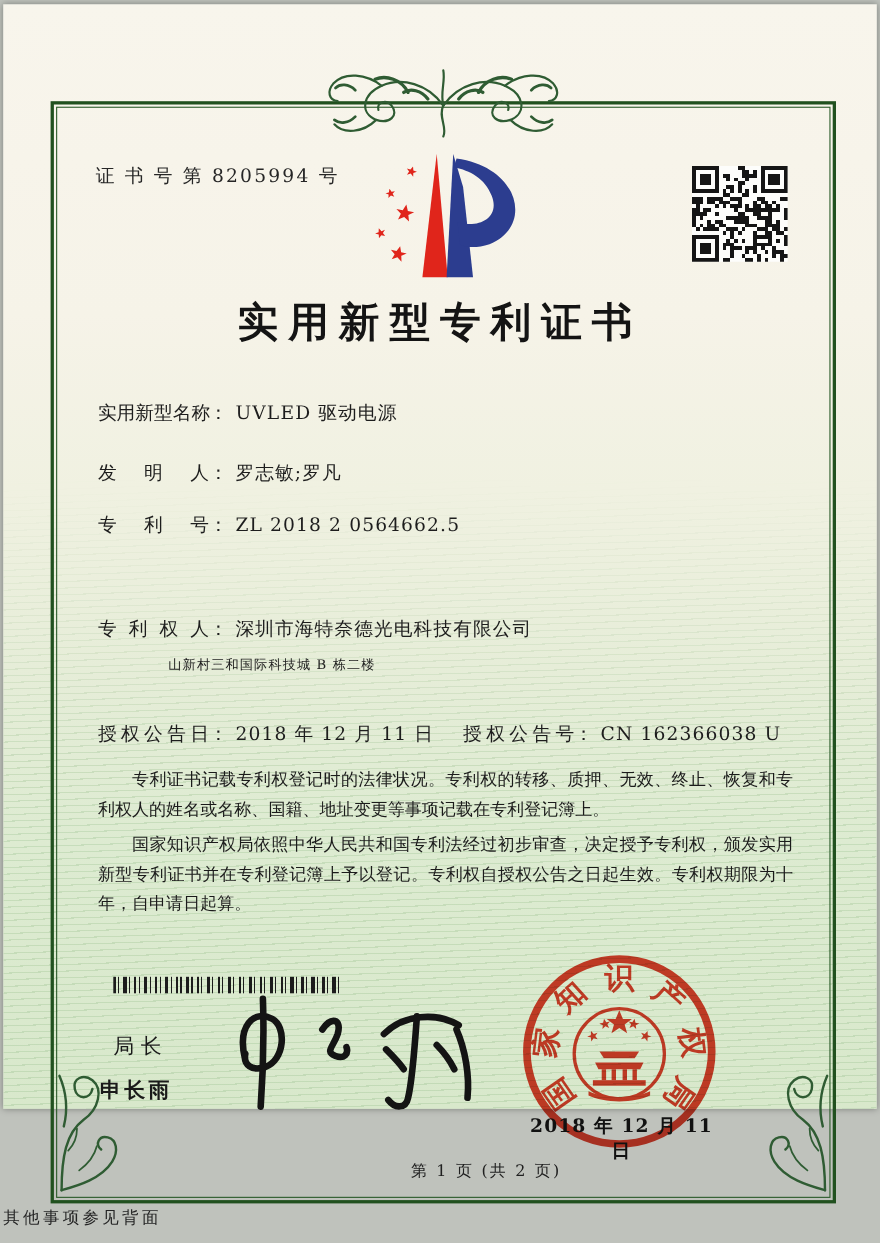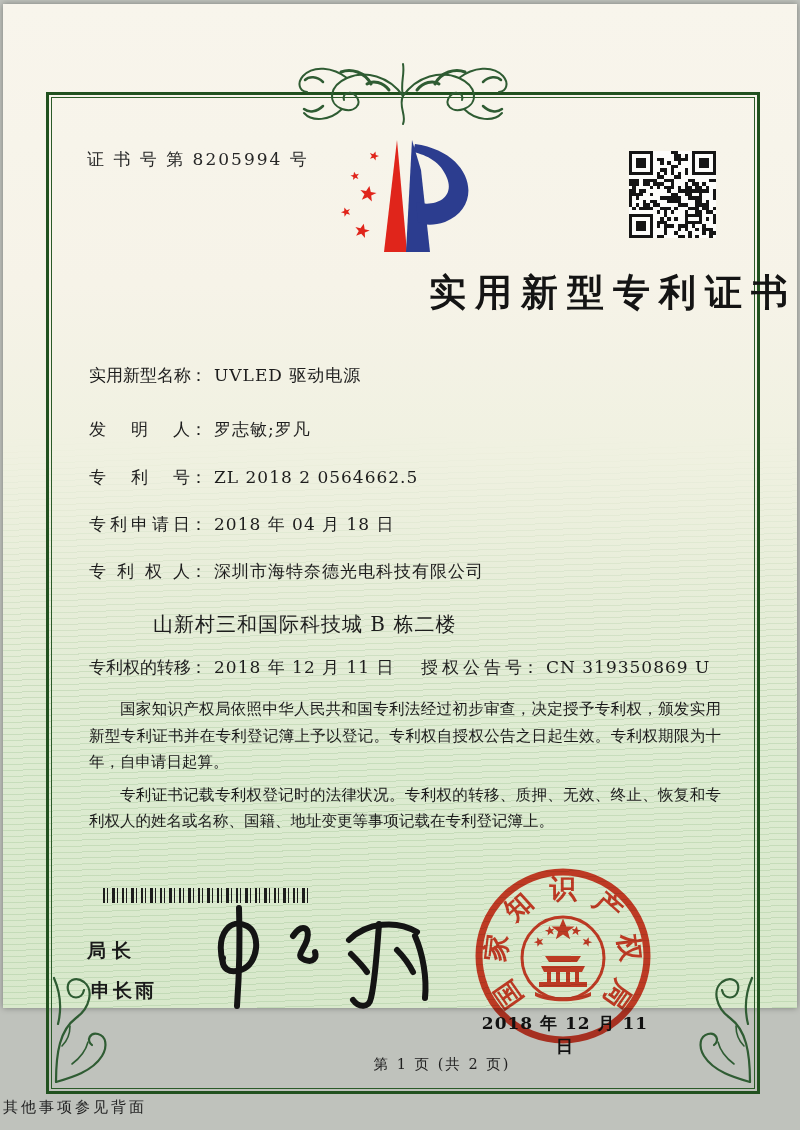--- a/index.html
+++ b/index.html
@@ -23,45 +23,45 @@
     position:absolute;left:43px;top:88px;width:708px;height:996px;
     border:3px solid #21511f;
   }
   .frame-inner{position:absolute;inset:2px;border:1px solid #2a5a28;}
   .cert-no{
     position:absolute;left:84px;top:144px;font-size:17px;letter-spacing:2px;color:#262626;
   }
   .logo{position:absolute;left:330px;top:132px;}
   .qr{position:absolute;left:626px;top:147px;}
   .title{
-    position:absolute;left:0;top:264px;width:100%;text-align:right;
+    position:absolute;left:0;top:264px;width:100%;text-align:center;
     font-size:37px;font-weight:700;letter-spacing:9px;color:#141414;
   }
   .frow{position:absolute;left:86px;width:632px;font-size:17px;color:#1d1d1d;white-space:nowrap;}
   .flabel{
     display:inline-block;width:101px;text-align:justify;text-align-last:justify;
     vertical-align:top;
   }
   .fcolon{display:inline-block;}
   .fvalue{margin-left:7px;letter-spacing:1px;margin-top:48px;}
-  .addr2{position:absolute;left:150px;top:607px;font-size:20px;color:#1d1d1d;letter-spacing:1px;}
+  .addr2{position:absolute;left:150px;top:592px;font-size:12px;color:#1d1d1d;letter-spacing:1px;}
   .pair2{position:absolute;left:332px;top:0;}
   .paras{position:absolute;left:86px;top:692px;width:632px;color:#1b1b1b;}
   .paras p{
     margin:0 0 6px 0;font-size:15.5px;line-height:26.5px;
     text-indent:2em;text-align:justify;
   }
   .barcode{
     position:absolute;left:100px;top:884px;width:206px;height:15px;
     background:
       repeating-linear-gradient(90deg,#1c1c1c 0 2px,transparent 2px 4px,#1c1c1c 4px 5px,transparent 5px 9px,#1c1c1c 9px 12px,transparent 12px 14px,#1c1c1c 14px 15px,transparent 15px 19px);
   }
   .sig-title{
-    position:absolute;left:84px;top:934px;font-size:19px;letter-spacing:6px;color:#1a1a1a;
-    font-family:"DejaVu Sans","Liberation Sans",sans-serif;font-weight:700;
+    position:absolute;left:100px;top:934px;font-size:19px;letter-spacing:6px;color:#1a1a1a;
+    font-family:"DejaVu Sans","Liberation Sans",sans-serif;font-weight:400;
   }
   .sig-name{
     position:absolute;left:88px;top:974px;font-size:19px;letter-spacing:3px;color:#1a1a1a;
     font-family:Liberation Mono, monospace;font-weight:600;
   }
   .signature{position:absolute;left:198px;top:898px;}
   .seal{position:absolute;left:466px;top:858px;mix-blend-mode:multiply;opacity:.95;}
   .seal-date{
     position:absolute;left:468px;top:1008px;width:188px;text-align:center;
     font-size:17px;color:#111;font-weight:600;letter-spacing:1px;z-index:5;
@@ -396,37 +396,34 @@
 
   <div class="frow" style="top:360px">
     <span class="flabel">实用新型名称</span><span class="fcolon">：</span><span class="fvalue">UVLED 驱动电源</span>
   </div>
   <div class="frow" style="top:414px">
     <span class="flabel">发明人</span><span class="fcolon">：</span><span class="fvalue">罗志敏;罗凡</span>
   </div>
   <div class="frow" style="top:462px">
     <span class="flabel">专利号</span><span class="fcolon">：</span><span class="fvalue">ZL 2018 2 0564662.5</span>
   </div>
-  <div class="frow" style="top:509px">
-    <span class="flabel">专利申请日</span><span class="fcolon">：</span><span class="fvalue">2018 年 04 月 18 日</span>
-  </div>
   <div class="frow" style="top:556px">
     <span class="flabel">专利权人</span><span class="fcolon">：</span><span class="fvalue">深圳市海特奈德光电科技有限公司</span>
   </div>
   <div class="addr2">山新村三和国际科技城 B 栋二楼</div>
   <div class="frow" style="top:652px">
-    <span class="flabel">专利权的转移</span><span class="fcolon">：</span><span class="fvalue">2018 年 12 月 11 日</span>
+    <span class="flabel">授权公告日</span><span class="fcolon">：</span><span class="fvalue">2018 年 12 月 11 日</span>
     <span class="pair2">
-      <span class="flabel">授权公告号</span><span class="fcolon">：</span><span class="fvalue">CN 319350869 U</span>
+      <span class="flabel">授权公告号</span><span class="fcolon">：</span><span class="fvalue">CN 162366038 U</span>
     </span>
   </div>
 
   <div class="paras">
+    <p>专利证书记载专利权登记时的法律状况。专利权的转移、质押、无效、终止、恢复和专利权人的姓名或名称、国籍、地址变更等事项记载在专利登记簿上。</p>
     <p>国家知识产权局依照中华人民共和国专利法经过初步审查，决定授予专利权，颁发实用新型专利证书并在专利登记簿上予以登记。专利权自授权公告之日起生效。专利权期限为十年，自申请日起算。</p>
-    <p>专利证书记载专利权登记时的法律状况。专利权的转移、质押、无效、终止、恢复和专利权人的姓名或名称、国籍、地址变更等事项记载在专利登记簿上。</p>
   </div>
 
   <div class="barcode"></div>
 
   <div class="sig-title">局长</div>
   <div class="sig-name">申长雨</div>
   <div class="signature">
     <svg width="235" height="115" viewBox="0 0 235 115">
       <g fill="none" stroke="#141414" stroke-width="6" stroke-linecap="round" stroke-linejoin="round">
         <path d="M22,62 C14,30 30,16 46,24 C60,31 58,62 40,68 C28,72 20,66 22,56"></path>

